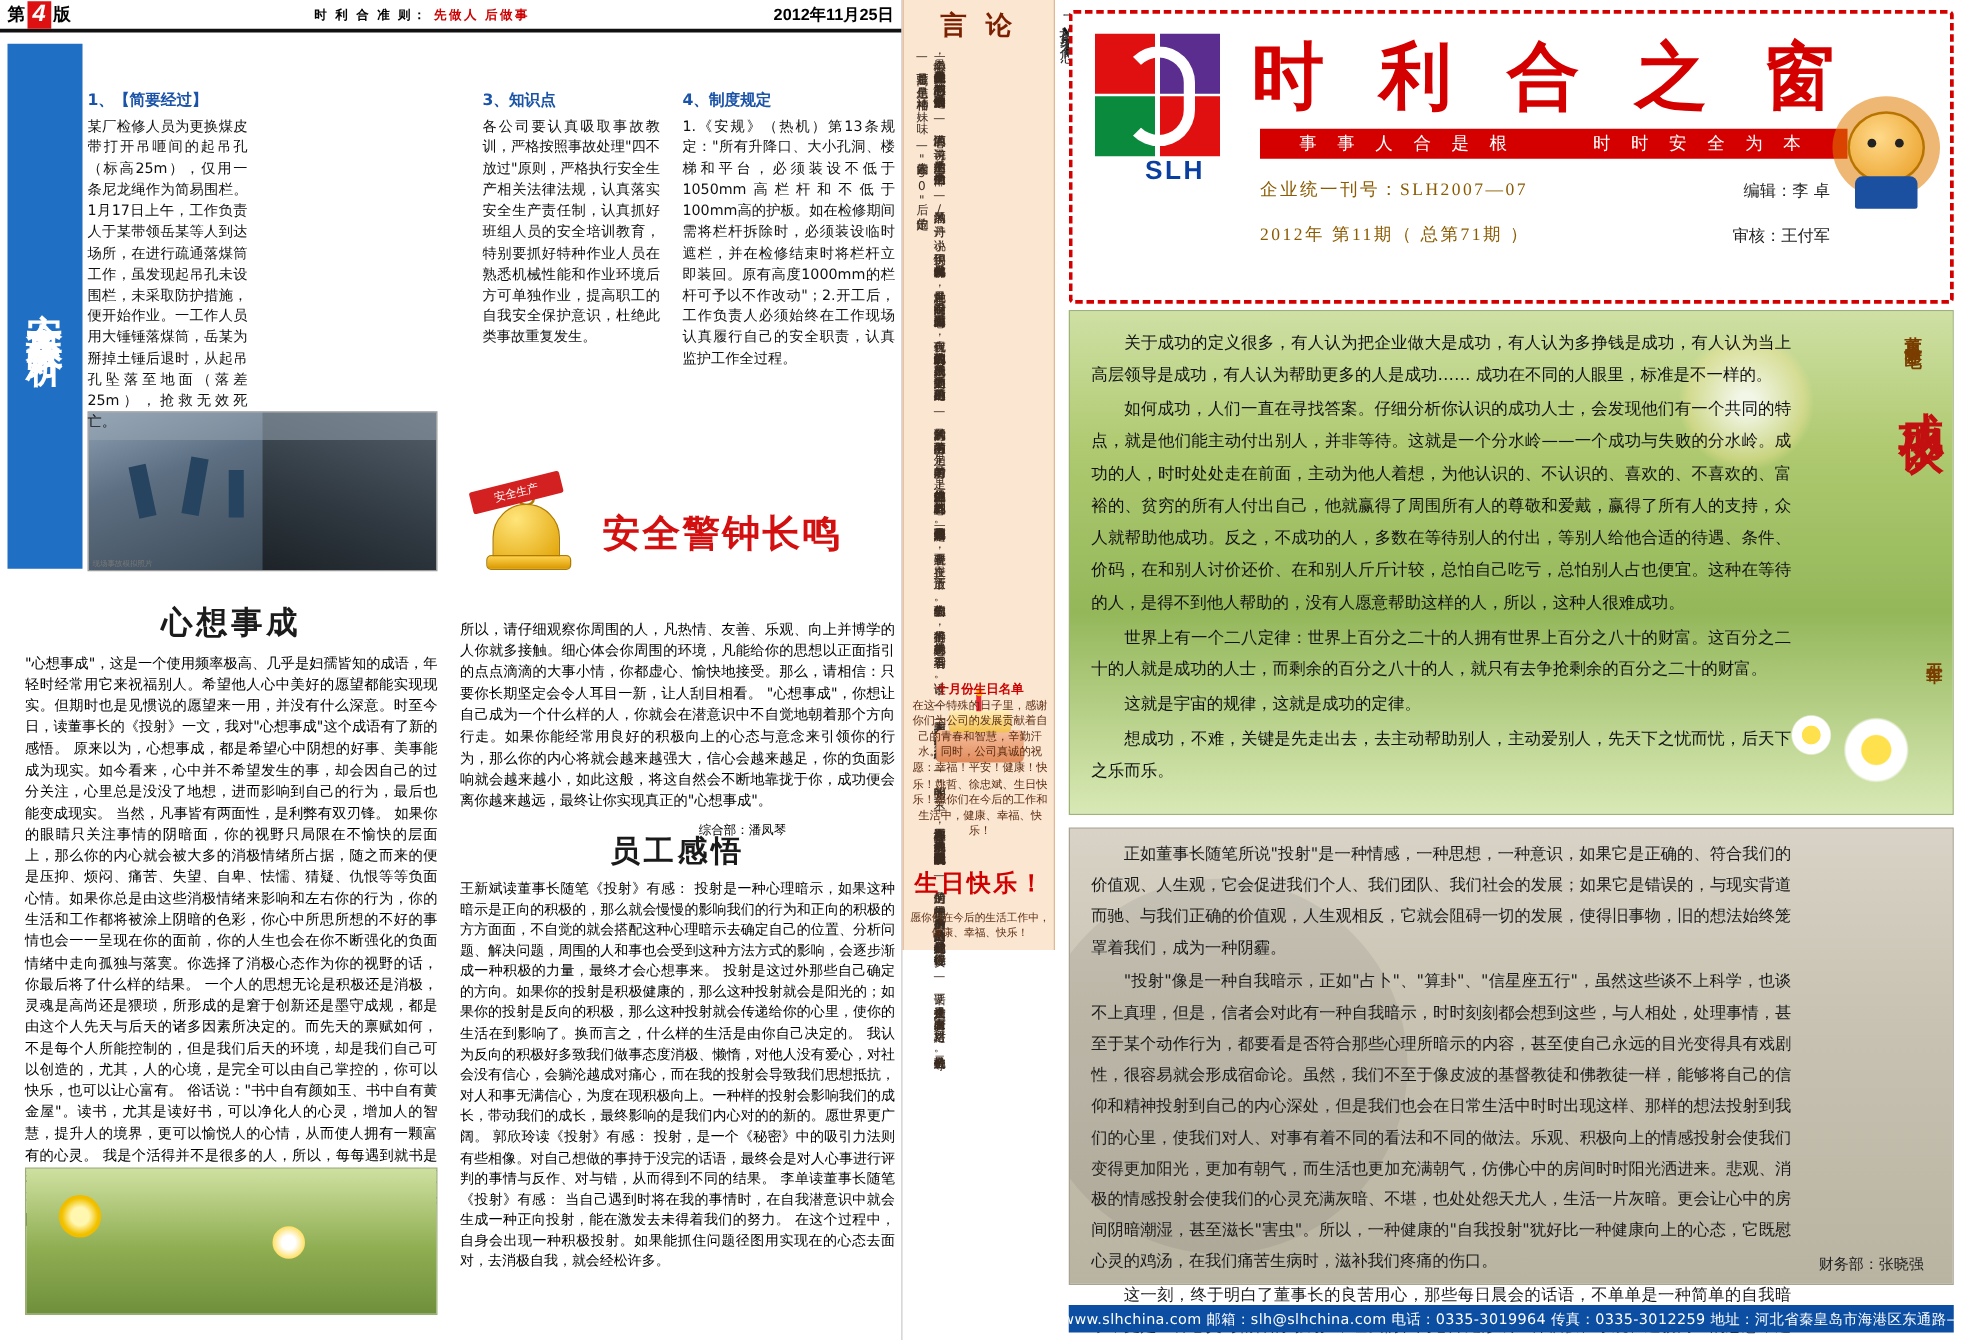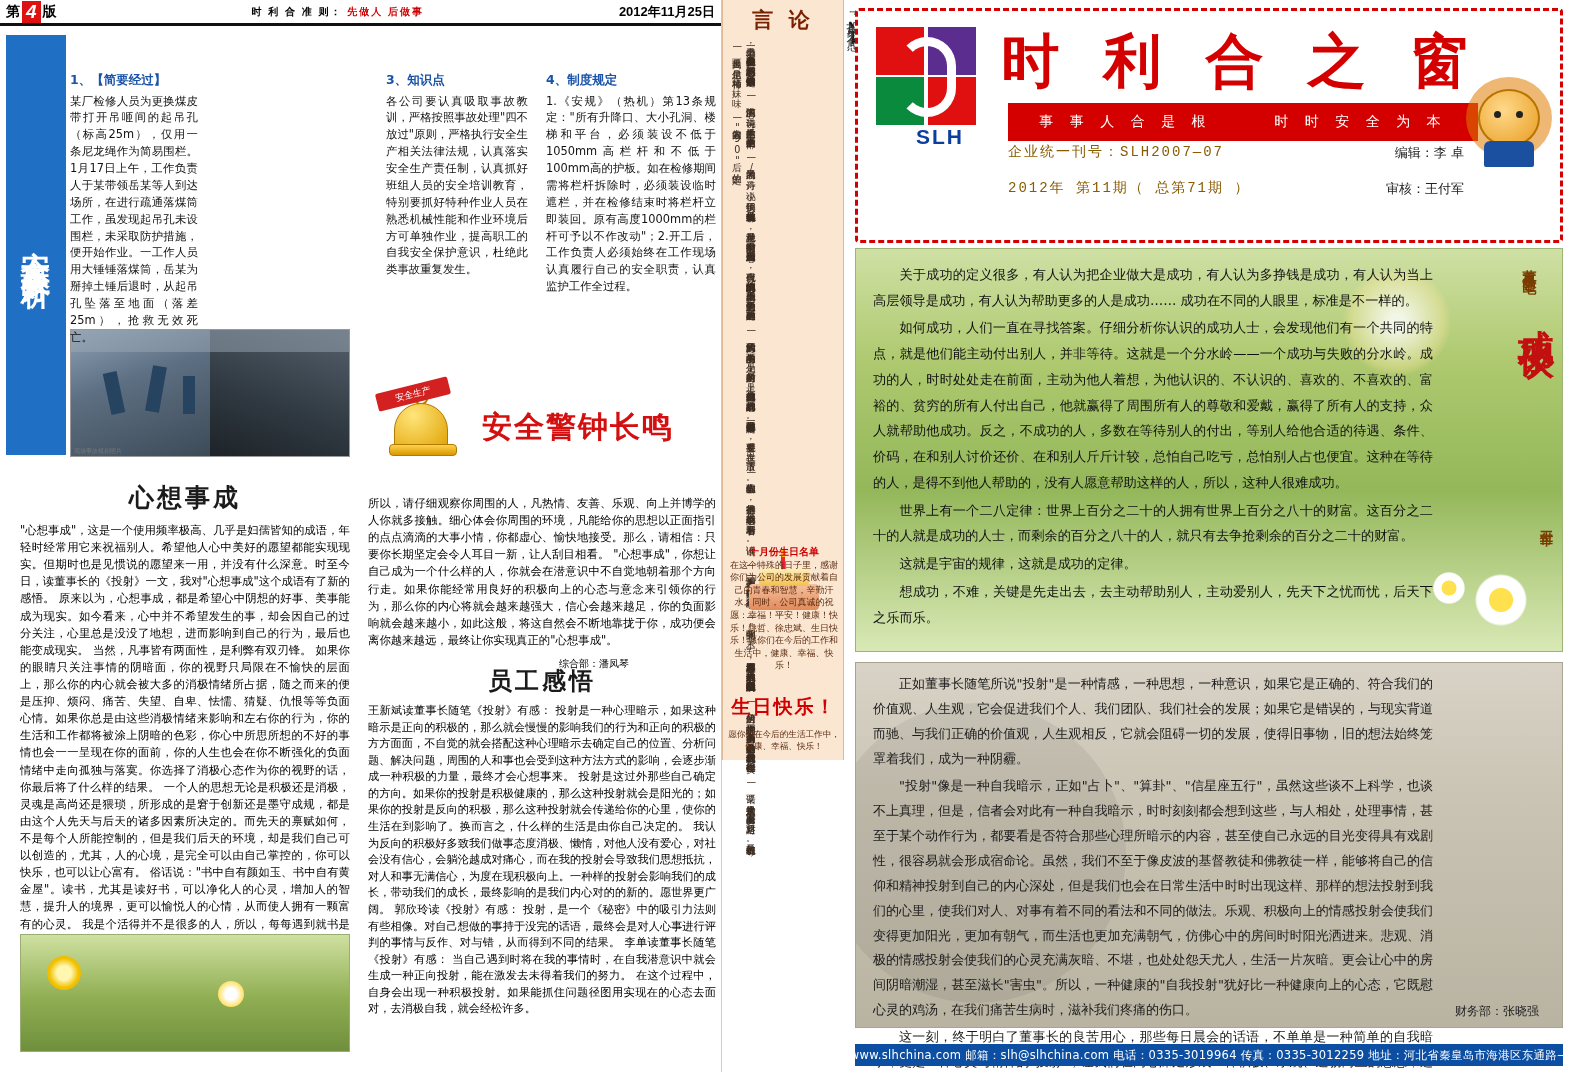--- a/index.html
+++ b/index.html
@@ -145,27 +145,27 @@
      border:9px solid #fff; border-radius:30px; border-left-color:transparent; }
   .logo .txt { position:absolute; left:12px; top:98px; width:112px; text-align:center;
      font-size:21px; font-weight:bold; color:#0a3fa0; letter-spacing:2px;
      font-family:"Liberation Sans",sans-serif; }
   .np-title {
     position:absolute; left:142px; top:12px; width:480px; text-align:right;
     font-size:58px; font-weight:bold; color:#d40000; letter-spacing:12px;
     font-family:"DejaVu Serif",serif; white-space:nowrap;
   }
   .np-sub {
-    position:absolute; left:150px; top:92px; width:470px; height:38px;
+    position:absolute; left:150px; top:92px; width:470px; height:24px;
     background:#d40000; color:#fff; font-size:14px; letter-spacing:6px;
     display:flex; align-items:center; justify-content:space-around;
     font-family:"DejaVu Serif",serif;
   }
   .np-line { position:absolute; left:150px; width:430px; font-size:14px; color:#8a5a00;
-     letter-spacing:2px; font-family:Liberation Mono, monospace; }
+     letter-spacing:2px; font-family:Liberation Serif, serif; }
   #npl1 { top:132px; } #npl2 { top:168px; }
   .np-right { position:absolute; right:96px; font-size:13px; color:#222;
      font-family:"DejaVu Sans",sans-serif; }
   #npr1 { top:133px; } #npr2 { top:169px; }
   .lion { position:absolute; right:8px; top:60px; width:86px; height:96px; }
   .lion .head { position:absolute; left:12px; top:18px; width:62px; height:58px;
      background:radial-gradient(circle at 40% 35%,#ffd98a,#e89b20); border-radius:50%;
      border:2px solid #b87400; }
   .lion .mane { position:absolute; left:0; top:6px; width:86px; height:82px;
      border-radius:50%; background:#e07b00; opacity:.55; }

